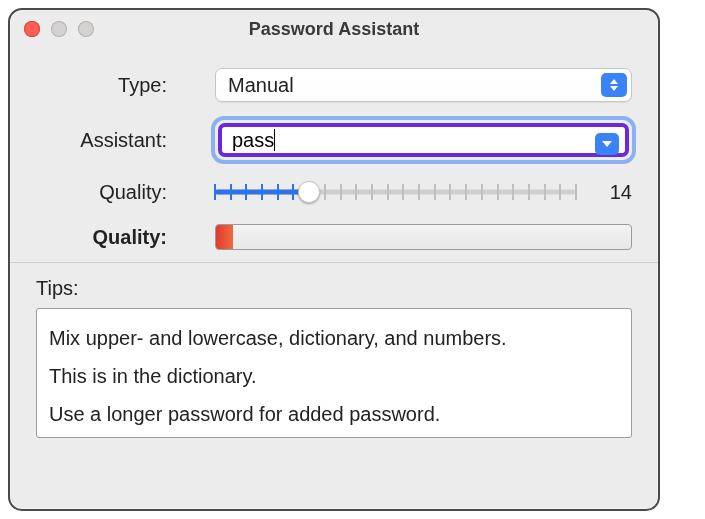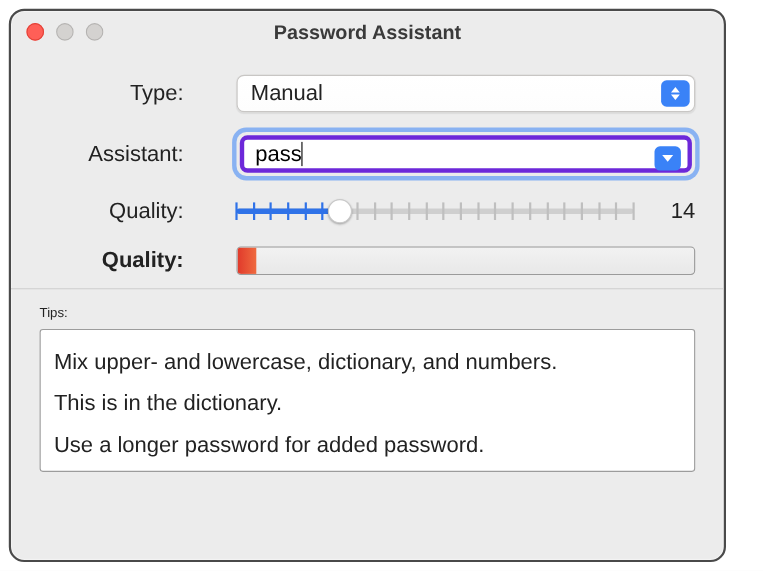--- a/index.html
+++ b/index.html
@@ -224,21 +224,21 @@
     background: linear-gradient(to right, #e13a2b, #ef6a3f);
   }
 
   
   .tips-sec {
     border-top: 1px solid #cfcfcf;
     margin-top: 8px;
     padding: 14px 26px 0 26px;
   }
   .tips-label {
-    font-size: 12px;
+    font-size: 20px;
     color: #222;
     margin-bottom: 8px;
   }
   .tips-box {
     border: 1px solid #9c9c9c;
     border-radius: 3px;
     background: #fff;
     padding: 10px 12px;
     font-size: 20px;
     line-height: 1.9;

